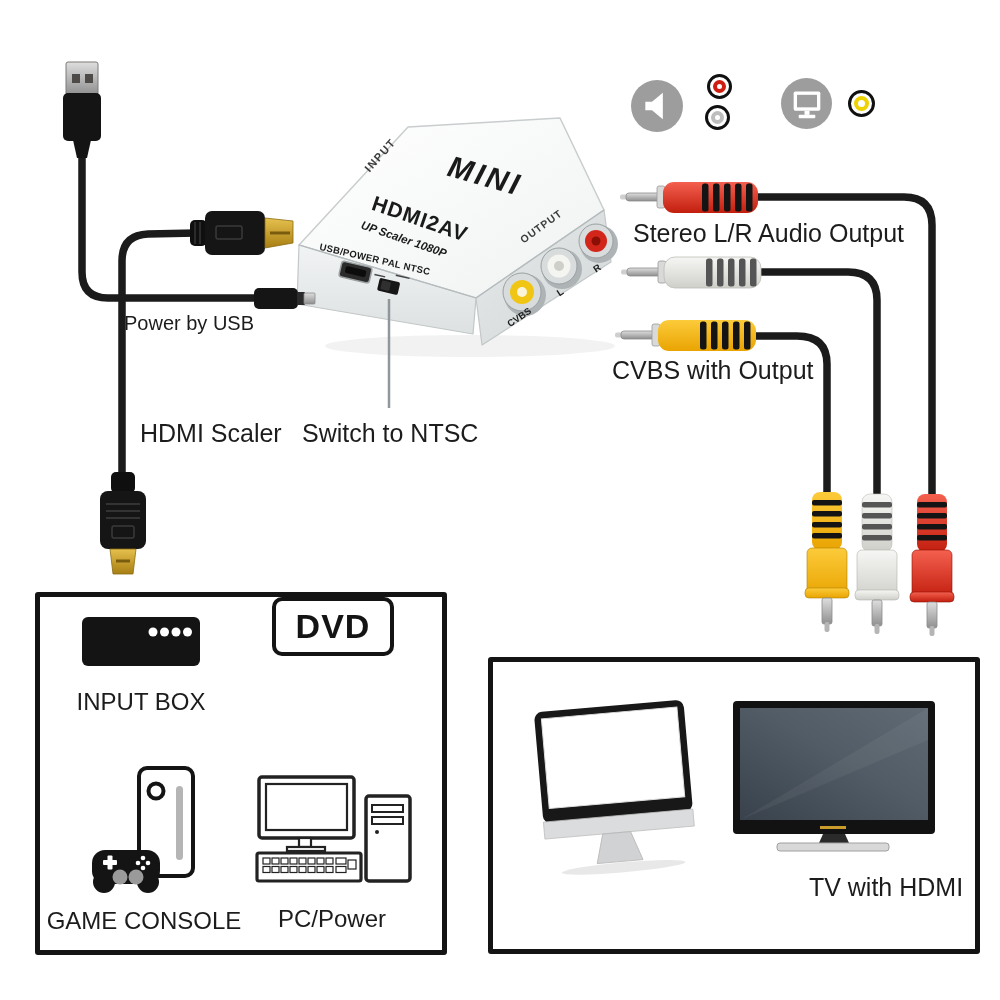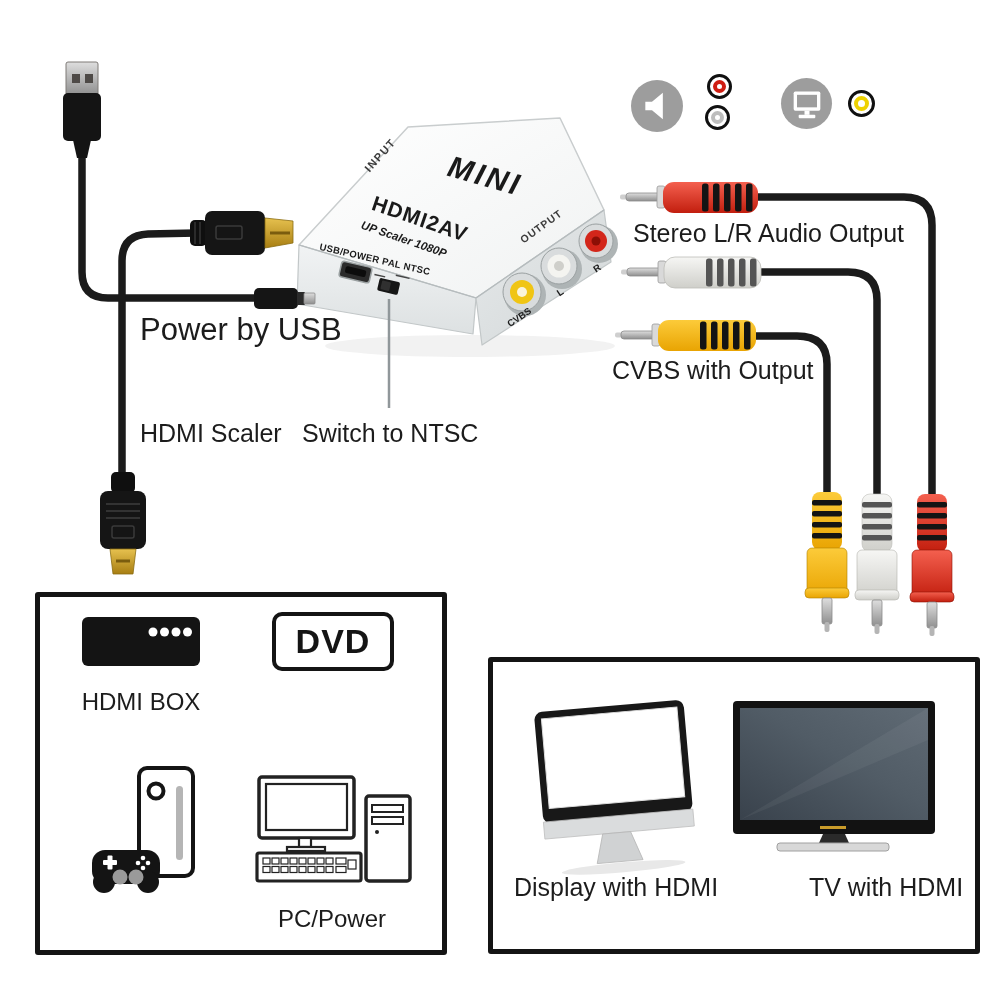--- a/index.html
+++ b/index.html
@@ -318,30 +318,30 @@
   <div class="devtext" style="left:485px;top:176px;font-size:30px;font-weight:800;font-style:italic;letter-spacing:3px;transform:translate(-50%,-50%) rotate(16deg);">MINI</div>
   <div class="devtext" style="left:420px;top:219px;font-size:21px;font-weight:700;letter-spacing:1px;transform:translate(-50%,-50%) rotate(19deg);">HDMI2AV</div>
   <div class="devtext" style="left:404px;top:239px;font-size:11.5px;font-weight:700;font-style:italic;transform:translate(-50%,-50%) rotate(19deg);">UP Scaler 1080P</div>
   <div class="devtext" style="left:380px;top:155px;font-size:11px;font-weight:600;letter-spacing:1.5px;color:#3c3c3c;transform:translate(-50%,-50%) rotate(-48deg);">INPUT</div>
   <div class="devtext" style="left:541px;top:226px;font-size:10.5px;font-weight:600;letter-spacing:1px;color:#3c3c3c;transform:translate(-50%,-50%) rotate(-36deg);">OUTPUT</div>
   <div class="devtext" style="left:375px;top:259px;font-size:9.5px;font-weight:700;letter-spacing:0.3px;transform:translate(-50%,-50%) rotate(13deg);">USB/POWER PAL NTSC</div>
   <div class="devtext" style="left:519px;top:317px;font-size:9.5px;font-weight:700;transform:translate(-50%,-50%) rotate(-34deg);">CVBS</div>
   <div class="devtext" style="left:560px;top:292px;font-size:9.5px;font-weight:700;transform:translate(-50%,-50%) rotate(-34deg);">L</div>
   <div class="devtext" style="left:597px;top:268px;font-size:9.5px;font-weight:700;transform:translate(-50%,-50%) rotate(-34deg);">R</div>
 
-  <div class="lbl" style="left:140px;top:312px;font-size:31px;">Power by USB</div>
+  <div class="lbl" style="left:124px;top:312px;font-size:20px;">Power by USB</div>
   <div class="lbl" style="left:140px;top:419px;font-size:25px;">HDMI Scaler</div>
   <div class="lbl" style="left:633px;top:219px;font-size:25px;">Stereo L/R Audio Output</div>
   <div class="lbl" style="left:302px;top:419px;font-size:25px;">Switch to NTSC</div>
   <div class="lbl" style="left:612px;top:356px;font-size:25px;">CVBS with Output</div>
 
   <div class="panel" style="left:35px;top:592px;width:412px;height:363px;"></div>
-  <div class="badge" style="left:272px;top:612px;width:122px;height:59px;">
+  <div class="badge" style="left:272px;top:597px;width:122px;height:59px;">
     <span style="font-size:34px;font-weight:800;letter-spacing:1px;color:#141414;">DVD</span>
   </div>
-  <div class="lbl cx" style="left:141px;top:688px;font-size:24px;">HDMI BOX</div>
+  <div class="lbl cx" style="left:141px;top:688px;font-size:24px;">INPUT BOX</div>
+  <div class="lbl cx" style="left:144px;top:907px;font-size:24px;">GAME CONSOLE</div>
   <div class="lbl cx" style="left:332px;top:905px;font-size:24px;">PC/Power</div>
 
   <div class="panel" style="left:488px;top:657px;width:492px;height:297px;"></div>
-  <div class="lbl cx" style="left:616px;top:873px;font-size:25px;">Display with HDMI</div>
   <div class="lbl cx" style="left:886px;top:873px;font-size:25px;">TV with HDMI</div>
 
 </div>
 
 </body></html>

